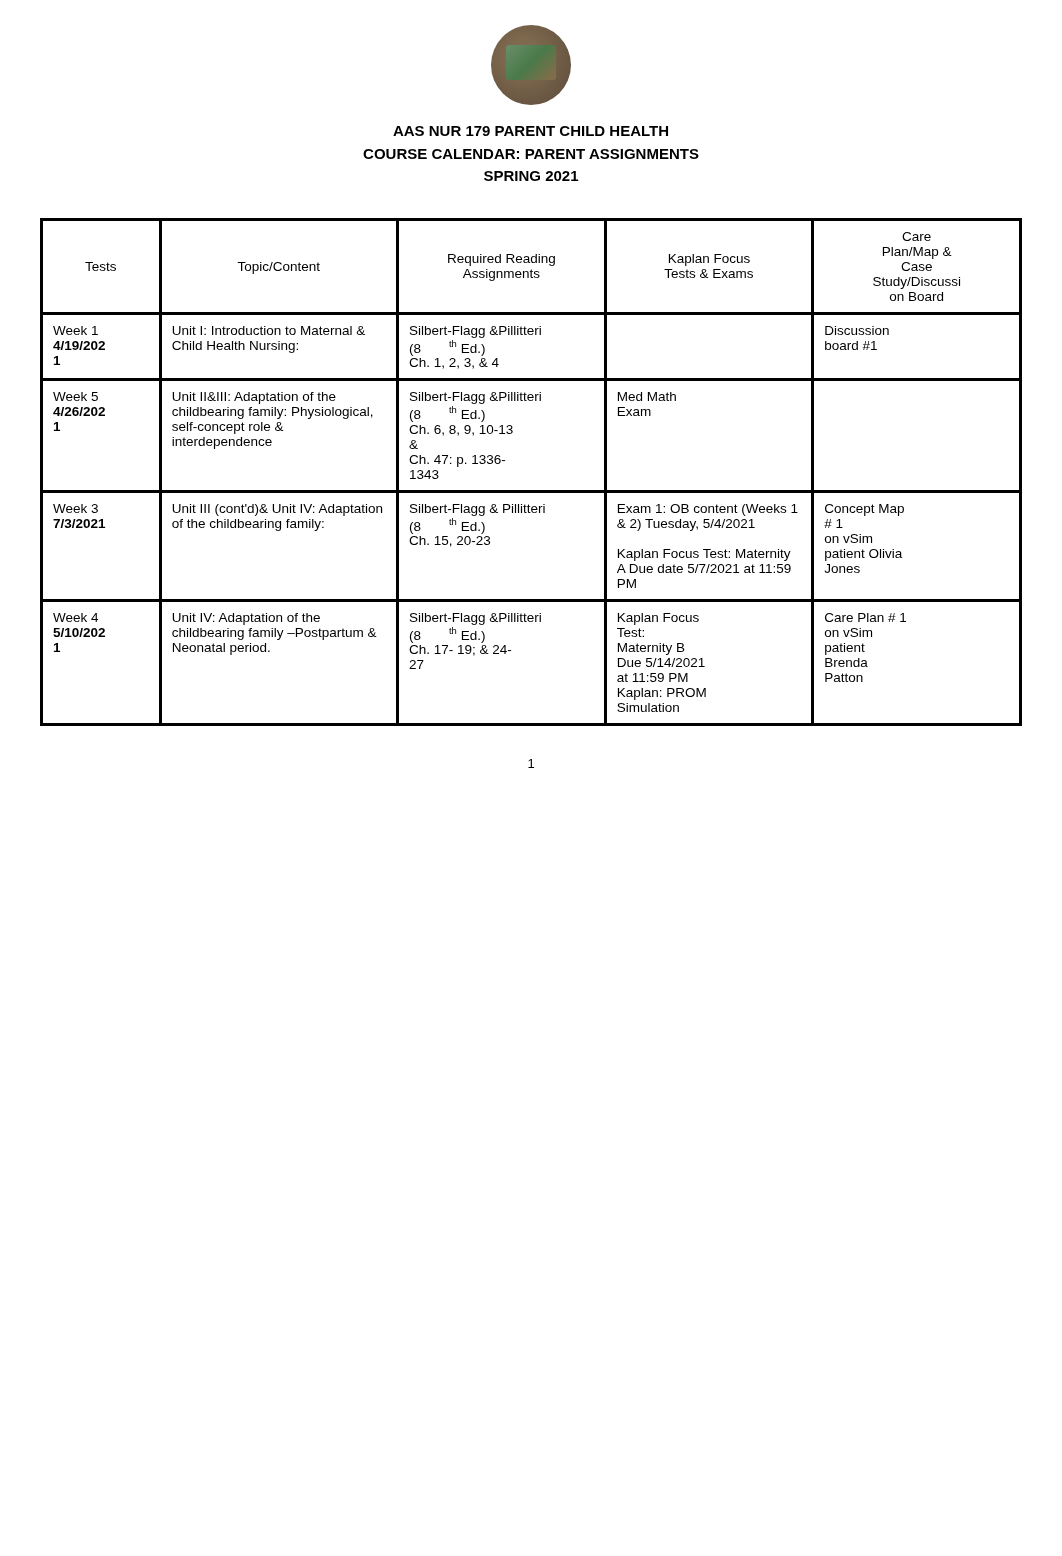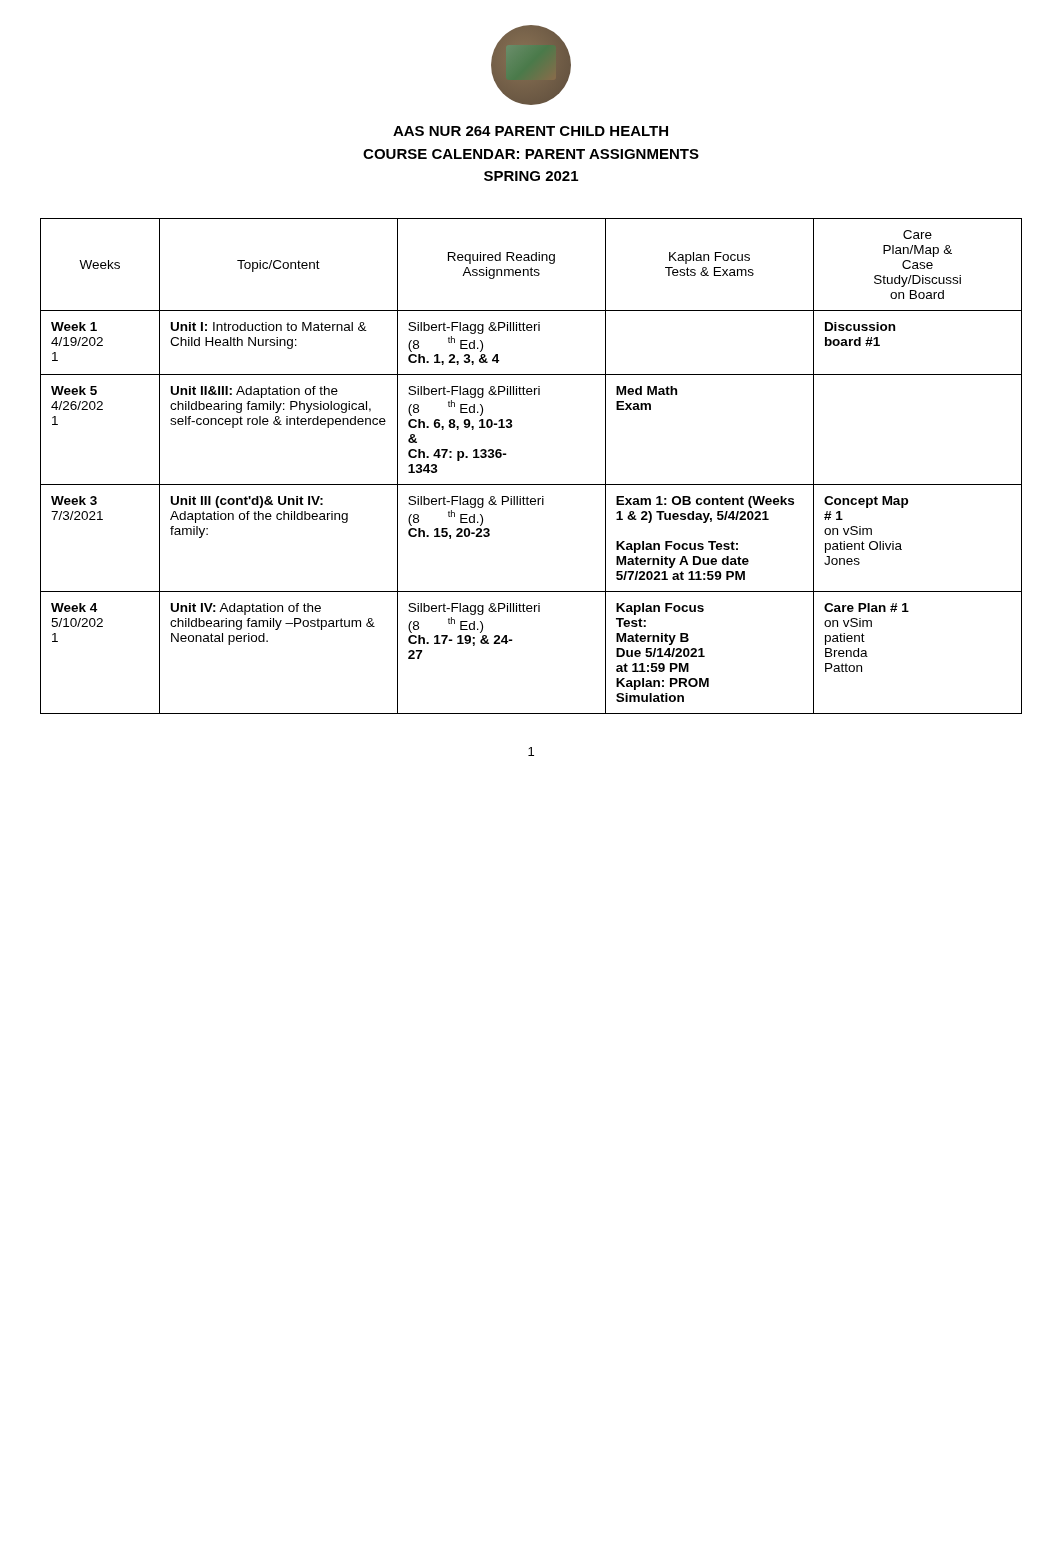--- a/index.html
+++ b/index.html
@@ -50,81 +50,81 @@
       font-size: 15px;
       font-weight: bold;
       line-height: 1.5;
     }
     .main-table {
       width: 100%;
       border-collapse: collapse;
       font-size: 13.5px;
     }
     .main-table th, .main-table td {
-      border: 1px solid #000000;
+      border: 3px solid #000000;
       padding: 8px 10px;
       vertical-align: top;
     }
     .main-table thead th {
       text-align: center;
       font-weight: normal;
       background: #fff;
       vertical-align: middle;
     }
     .col-week { width: 100px; }
     .col-topic { width: 200px; }
     .col-reading { width: 175px; }
     .col-kaplan { width: 175px; }
     .col-care { width: 175px; }
     .week-date {
       display: block;
-      font-weight: normal;
+      font-weight: bold;
     }
     td.week-cell {
       vertical-align: top;
     }
-    .bold { font-weight: bold; }
+    .bold { font-weight: normal; }
     .page-num {
       text-align: center;
       margin-top: 30px;
       font-size: 13px;
     }
     sup {
       font-size: 0.7em;
       vertical-align: super;
       padding-left: 28px;
     }
   </style>
 </head>
 <body>
 
 <div class="header-section">
   <div class="logo-container">
     <div class="logo-img"></div>
   </div>
   <div class="title-block">
     <h1>
-      <span>AAS NUR 264 PARENT CHILD HEALTH</span><br>
+      <span>AAS NUR 179 PARENT CHILD HEALTH</span><br>
       <span>COURSE CALENDAR: PARENT ASSIGNMENTS</span><br>
       <span>SPRING 2021</span>
     </h1>
   </div>
 </div>
 
 <table class="main-table">
   <colgroup>
     <col class="col-week">
     <col class="col-topic">
     <col class="col-reading">
     <col class="col-kaplan">
     <col class="col-care">
   </colgroup>
   <thead>
     <tr>
-      <th>Weeks</th>
+      <th>Tests</th>
       <th>Topic/Content</th>
       <th>Required Reading<br>Assignments</th>
       <th>Kaplan Focus<br>Tests &amp; Exams</th>
       <th>Care<br>Plan/Map &amp;<br>Case<br>Study/Discussi<br>on Board</th>
     </tr>
   </thead>
   <tbody>
 
     <tr>
       <td class="week-cell">

